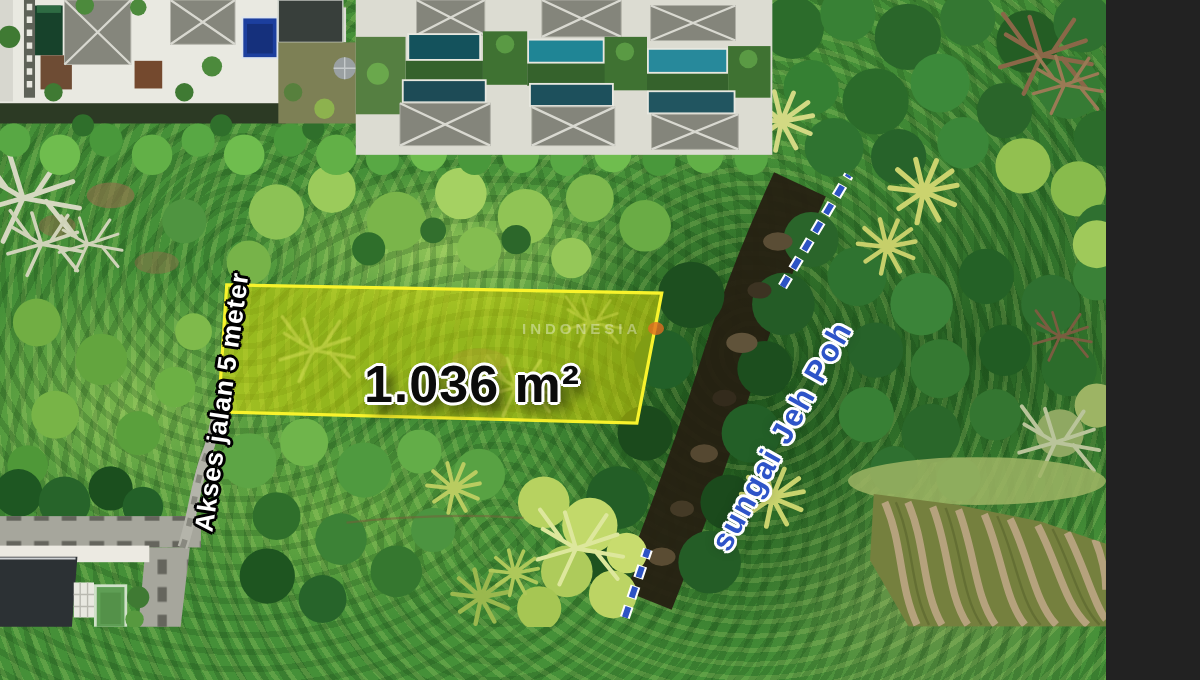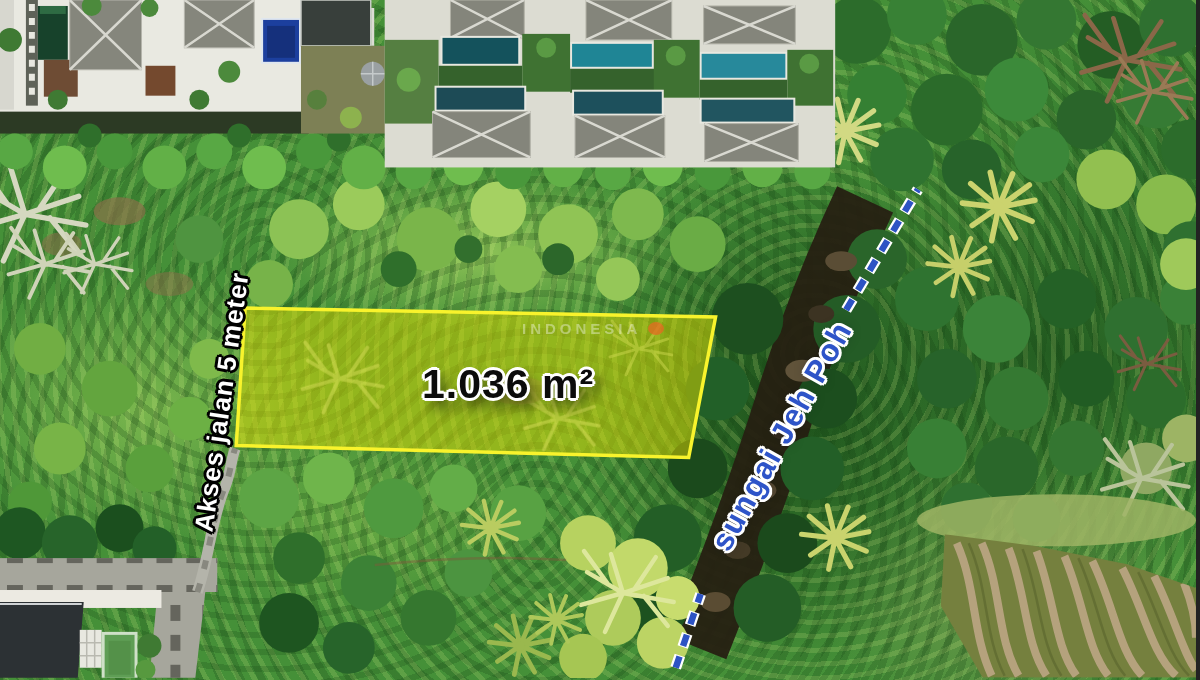--- a/index.html
+++ b/index.html
@@ -1,38 +1,38 @@
 <!DOCTYPE html>
 <html><head>
 <meta charset="utf-8">
 <style>
   html,body{margin:0;padding:0;background:#222;}
-  .stage{position:relative;width:1196px;height:680px;overflow:hidden;
+  .stage{position:relative;width:1106px;height:680px;overflow:hidden;
          font-family:"Liberation Sans",sans-serif;}
   
   .photo-base{position:absolute;inset:0;background-color:#459038;
     background-image:
       repeating-radial-gradient(circle at 22% 38%, rgba(22,70,20,.22) 0 6px, rgba(22,70,20,0) 6px 17px),
       repeating-radial-gradient(circle at 68% 52%, rgba(225,245,140,.16) 0 5px, rgba(0,0,0,0) 5px 14px),
       repeating-radial-gradient(circle at 45% 80%, rgba(15,55,15,.20) 0 7px, rgba(0,0,0,0) 7px 19px),
       radial-gradient(420px 300px at 88% 52%, rgba(34,90,32,.95) 0%, rgba(34,90,32,0) 72%),
       radial-gradient(300px 380px at 66% 60%, rgba(22,70,22,.90) 0%, rgba(22,70,22,0) 70%),
       radial-gradient(300px 120px at 40% 37%, rgba(150,200,90,.90) 0%, rgba(150,200,90,0) 70%),
       radial-gradient(280px 200px at 12% 60%, rgba(128,186,80,.90) 0%, rgba(128,186,80,0) 70%),
       radial-gradient(260px 150px at 30% 76%, rgba(110,175,70,.85) 0%, rgba(110,175,70,0) 70%),
       radial-gradient(320px 160px at 55% 14%, rgba(80,150,62,.80) 0%, rgba(80,150,62,0) 70%),
       radial-gradient(340px 220px at 97% 22%, rgba(48,116,44,.90) 0%, rgba(48,116,44,0) 74%),
       radial-gradient(260px 200px at 84% 88%, rgba(120,150,80,.70) 0%, rgba(120,150,80,0) 70%);}
   svg.scene{position:absolute;inset:0;}
   .lbl{position:absolute;font-weight:bold;white-space:nowrap;pointer-events:none;}
   .plot-lbl{left:472px;top:384px;transform:translate(-50%,-50%);
-    font-size:41px;letter-spacing:1px;color:#0b0b0b;
+    font-size:52px;letter-spacing:1px;color:#0b0b0b;
     text-shadow:-3px 0 0 #fff,3px 0 0 #fff,0 -3px 0 #fff,0 3px 0 #fff,
       -2px -2px 0 #fff,2px -2px 0 #fff,-2px 2px 0 #fff,2px 2px 0 #fff,
-      7px 9px 14px rgba(0,0,0,.85);margin-left:36px;}
+      7px 9px 14px rgba(0,0,0,.85);}
   .akses-lbl{left:222px;top:402px;transform:translate(-50%,-50%) rotate(-82deg);
     font-size:26px;letter-spacing:1px;color:#ffffff;
     text-shadow:-3px 0 0 #000,3px 0 0 #000,0 -3px 0 #000,0 3px 0 #000,
       -2px -2px 0 #000,2px -2px 0 #000,-2px 2px 0 #000,2px 2px 0 #000;}
   .sungai-lbl{left:782px;top:436px;transform:translate(-50%,-50%) rotate(-61deg);
     font-size:31px;letter-spacing:2px;color:#2e54c8;
     text-shadow:-3px 0 0 #fff,3px 0 0 #fff,0 -3px 0 #fff,0 3px 0 #fff,
       -2px -2px 0 #fff,2px -2px 0 #fff,-2px 2px 0 #fff,2px 2px 0 #fff,
       0 0 12px rgba(0,0,40,.45);}
   .watermark{left:522px;top:320px;font-size:15px;letter-spacing:4px;

